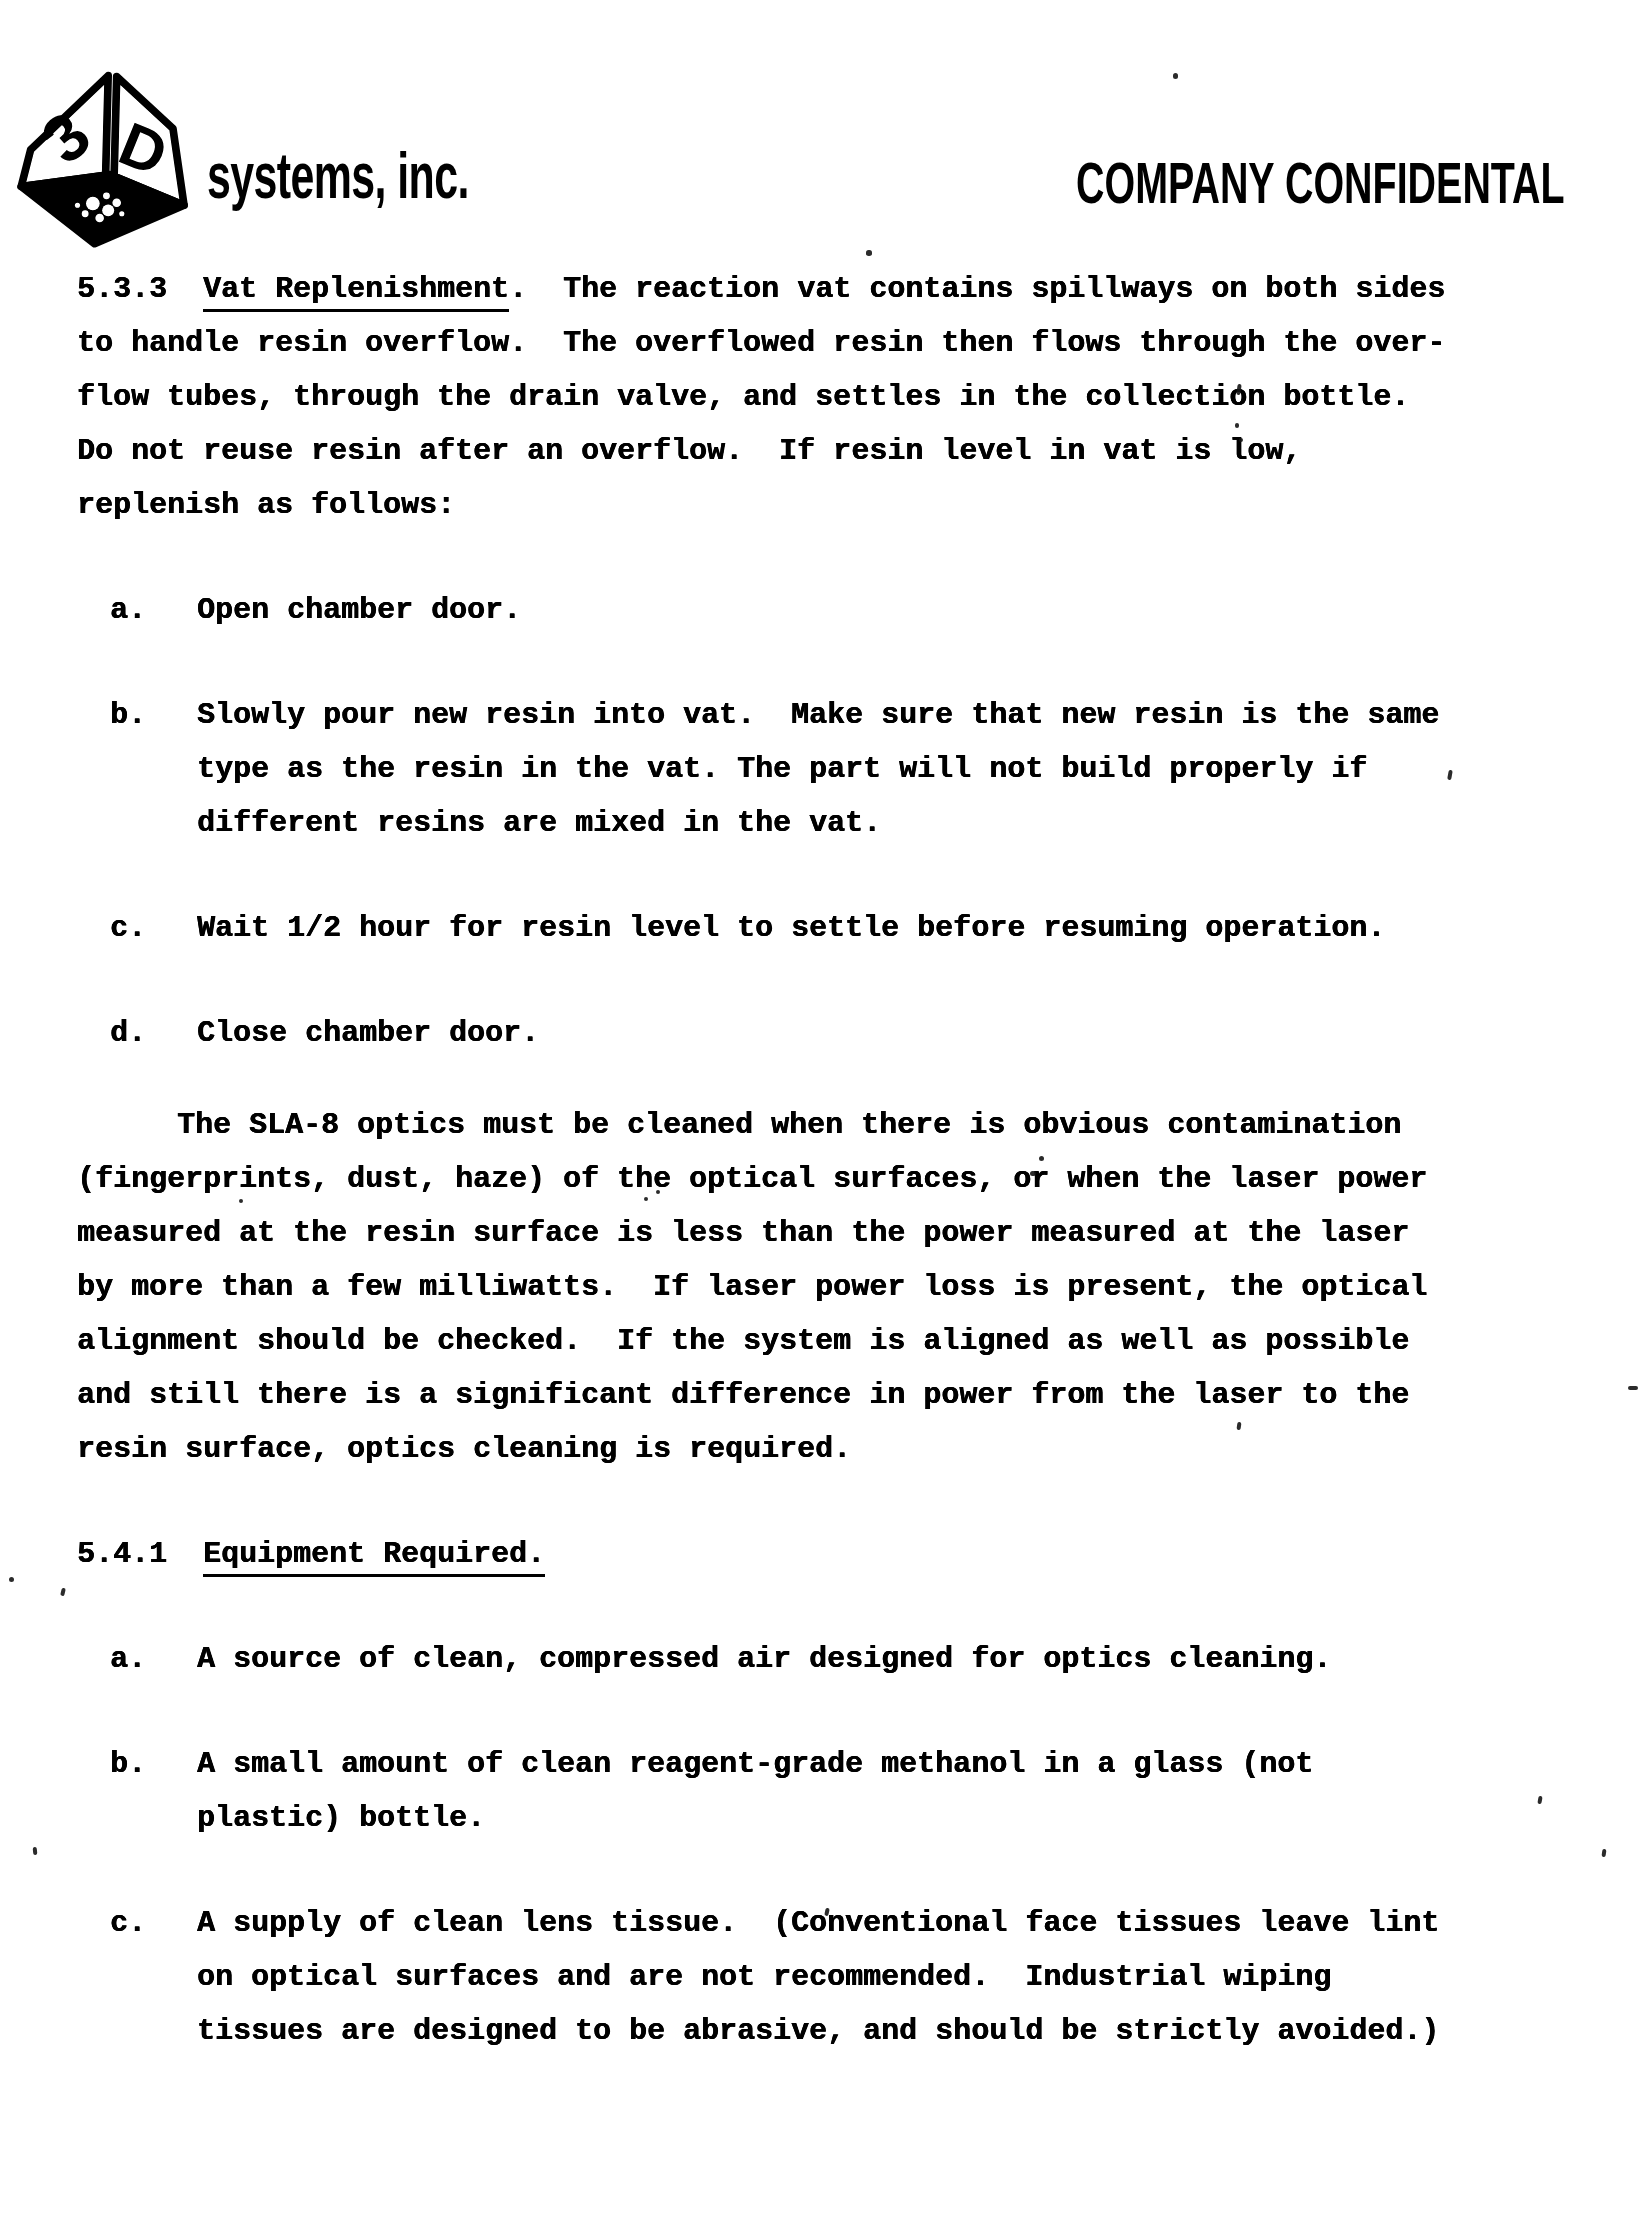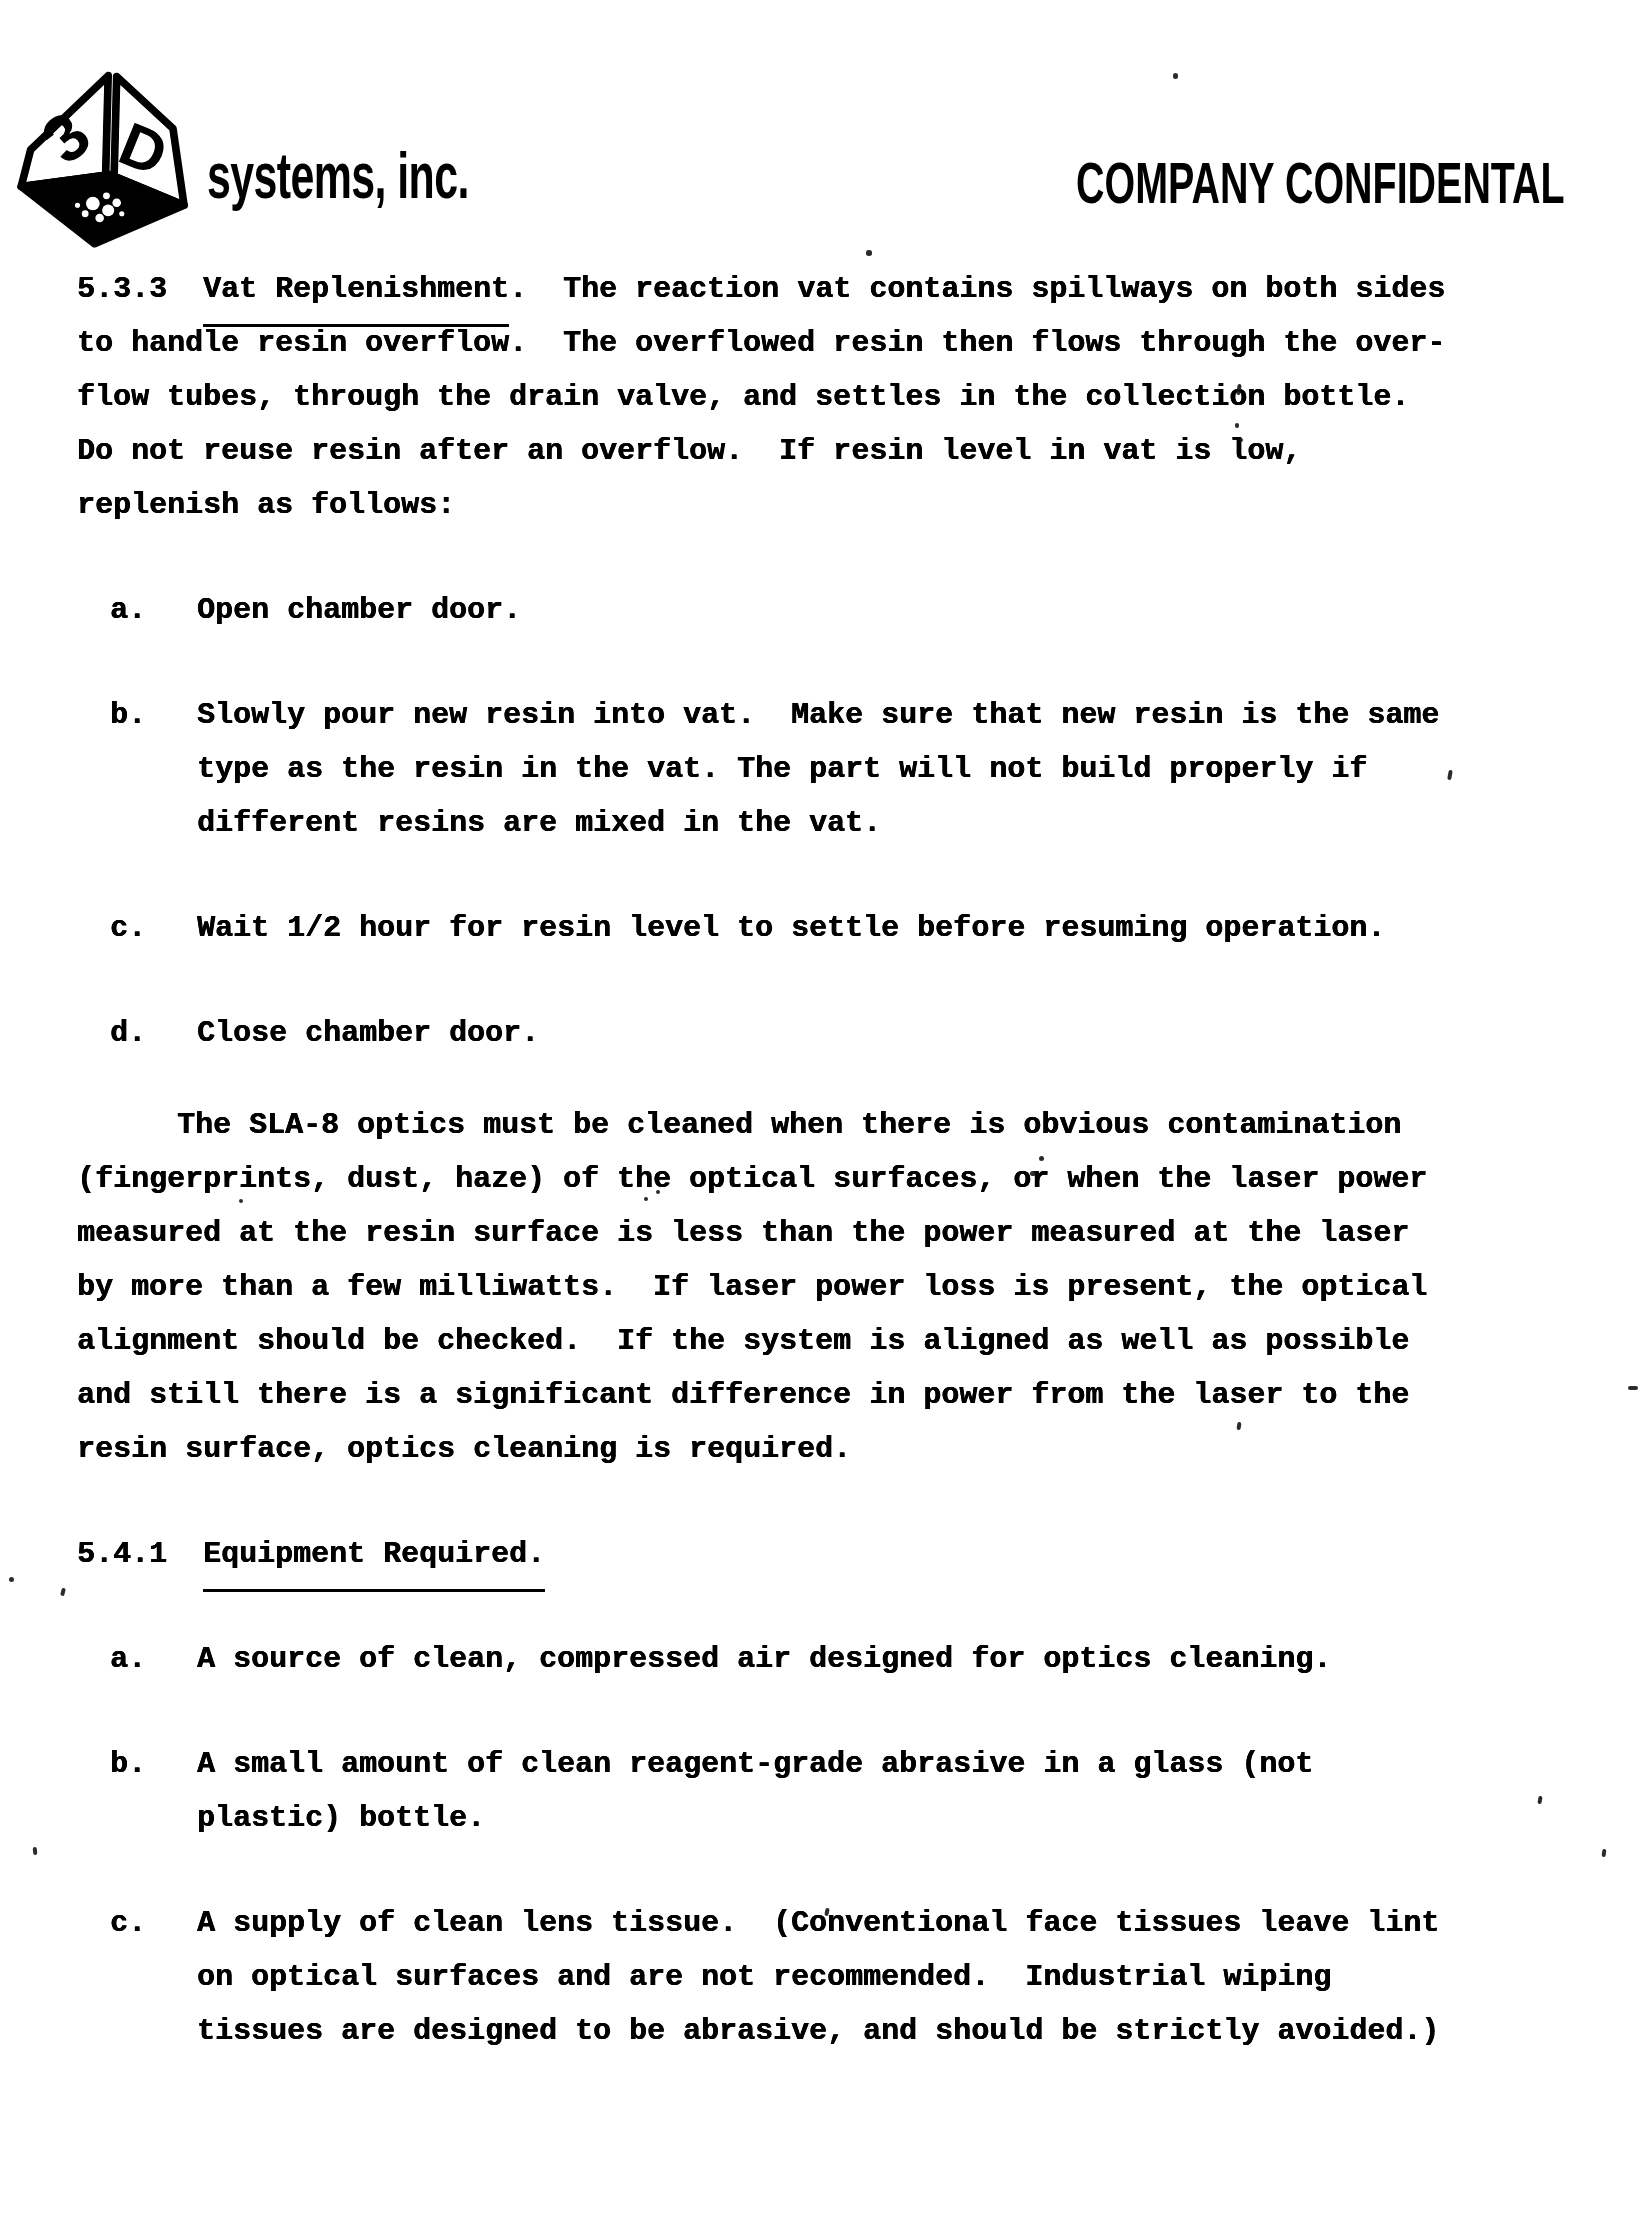--- a/index.html
+++ b/index.html
@@ -59,21 +59,21 @@
     font-size: 30px;
     line-height: 54px;
     text-shadow: 0.5px 0 0 currentColor, 0 0.3px 0 currentColor;
   }
   .tline { white-space: pre-wrap; }
   .block { margin-top: 51px; }
   .para-first { margin-top: 38px; padding-left: 100px; }
   .sp2 { display: inline-block; width: 36px; }
   .u {
     border-bottom: 3.5px solid currentColor;
-    padding-bottom: 18px;
+    padding-bottom: 3px;
   }
   .item { display: flex; align-items: flex-start; }
   .item .letter {
     flex: 0 0 120px;
     min-width: 120px;
     padding-left: 33px;
     box-sizing: border-box;
     white-space: pre;
   }
   .item .itext { flex: 1 1 auto; white-space: pre-wrap; }
@@ -162,21 +162,21 @@
 
     <section>
       <div class="tline block"><span>5.4.1</span><span class="sp2"></span><span class="u">Equipment Required.</span></div>
 
       <div class="item block">
         <span class="letter">a.</span>
         <span class="itext">A source of clean, compressed air designed for optics cleaning.</span>
       </div>
       <div class="item block">
         <span class="letter">b.</span>
-        <span class="itext">A small amount of clean reagent-grade abrasive in a glass (not
+        <span class="itext">A small amount of clean reagent-grade methanol in a glass (not
 plastic) bottle.</span>
       </div>
       <div class="item block">
         <span class="letter">c.</span>
         <span class="itext">A supply of clean lens tissue.  (Conventional face tissues leave lint
 on optical surfaces and are not recommended.  Industrial wiping
 tissues are designed to be abrasive, and should be strictly avoided.)</span>
       </div>
     </section>
   </div>

